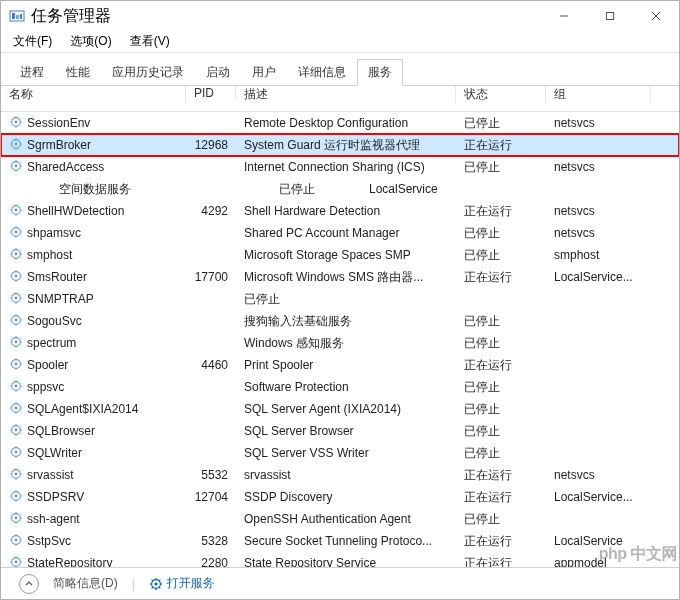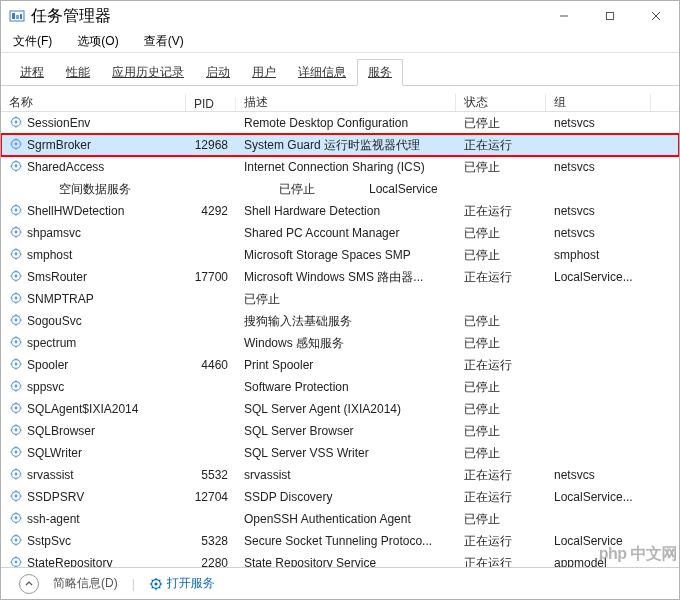--- a/index.html
+++ b/index.html
@@ -34,54 +34,53 @@
       width: 46px; height: 30px;
       display: flex; align-items: center; justify-content: center;
       color: #555;
     }
     .menubar {
       height: 22px;
       display: flex;
       align-items: center;
       padding: 0 4px;
       border-bottom: 1px solid #e0e0e0;
-      gap: 9px;
+      gap: 2px;
     }
     .menu-item { padding: 2px 8px; font-size: 12px; }
     .tabs {
       display: flex;
       align-items: flex-end;
       padding: 6px 8px 0 8px;
       border-bottom: 1px solid #d0d0d0;
       gap: 0;
     }
     .tab {
       padding: 4px 10px;
       border: 1px solid transparent;
       border-bottom: none;
       font-size: 12px;
       color: #333;
       position: relative;
-      text-decoration: underline;
     }
     .tab.active {
       border: 1px solid #d0d0d0;
       border-bottom: 1px solid #fff;
       background: #fff;
       margin-bottom: -1px;
     }
     .table-wrap {
       flex: 1;
       overflow: hidden;
       position: relative;
     }
     .table-header {
       display: flex;
       height: 26px;
-      align-items: flex-end;
+      align-items: flex-start;
       border-bottom: 1px solid #e0e0e0;
       background: #fff;
       font-size: 12px;
       color: #333;
       padding-right: 28px;
     }
     .col-header {
       padding: 0 8px;
       border-right: 1px solid #e8e8e8;
       white-space: nowrap;

